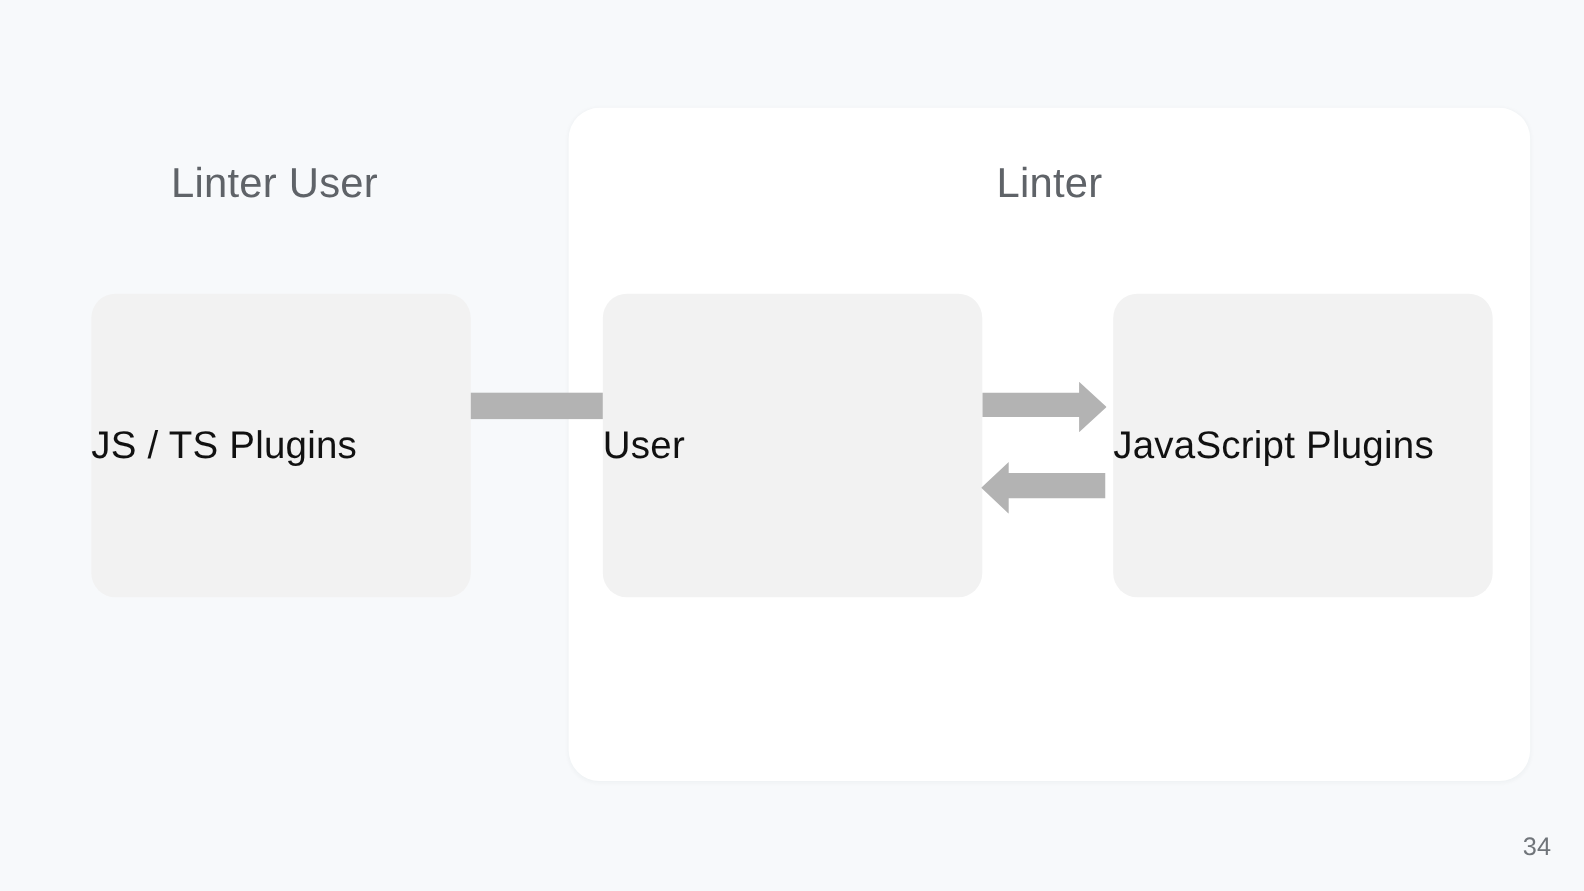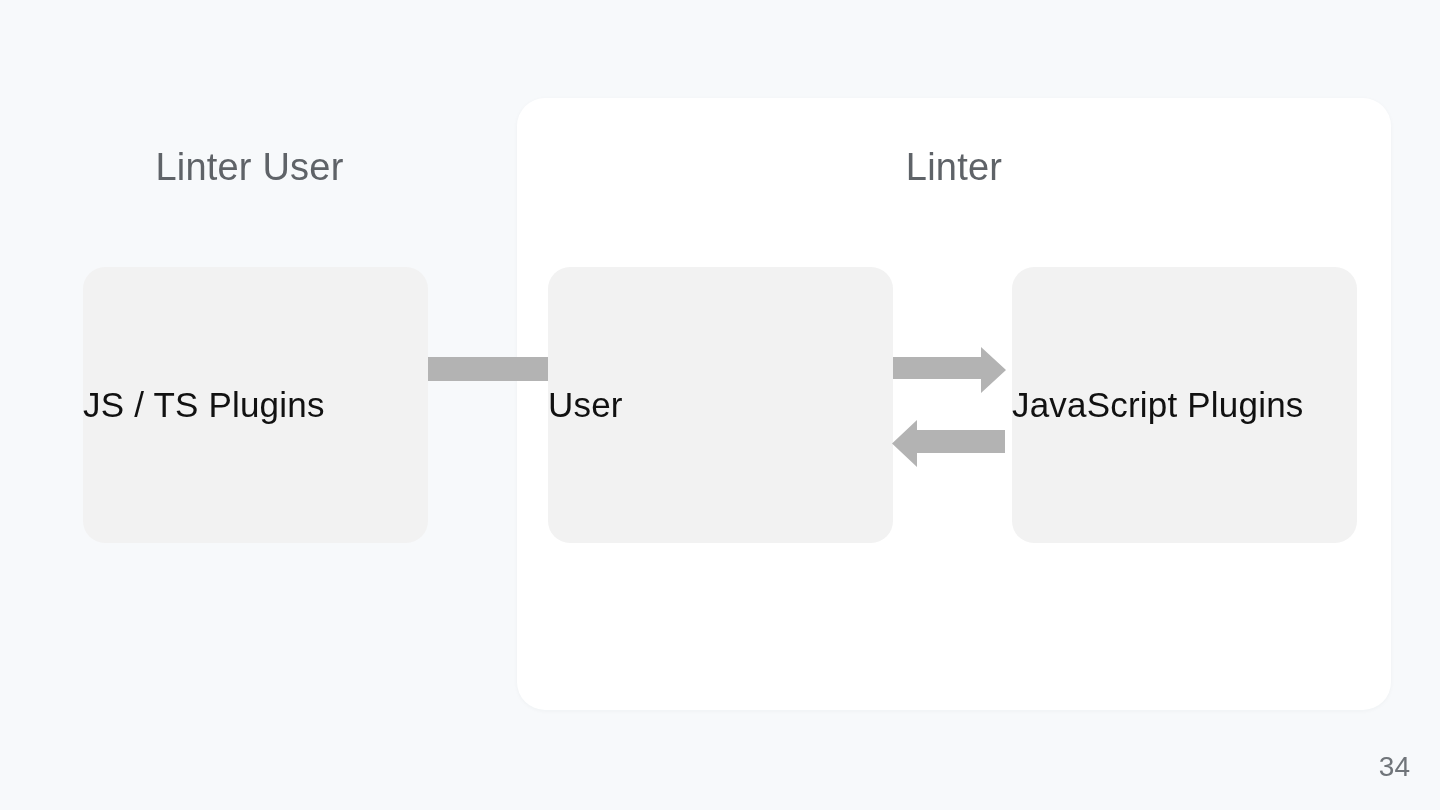--- a/index.html
+++ b/index.html
@@ -63,21 +63,21 @@
   .arrow-svg{
     position:absolute;
     display:block;
   }
   .arrow-svg polygon{ fill:var(--arrow); }
   .arrow-right{ left:893px; top:347px; }
   .arrow-left{ left:892px; top:420px; }
   .page-number{
     position:absolute;
     right:30px; bottom:27px;
-    font-size:28px;
+    font-size:23px;
     color:var(--page-number);
     margin-left:36px;
   }
 </style>
 </head>
 <body>
 
 <div class="panel"></div>
 
 <div class="group-label user">Linter User</div>

